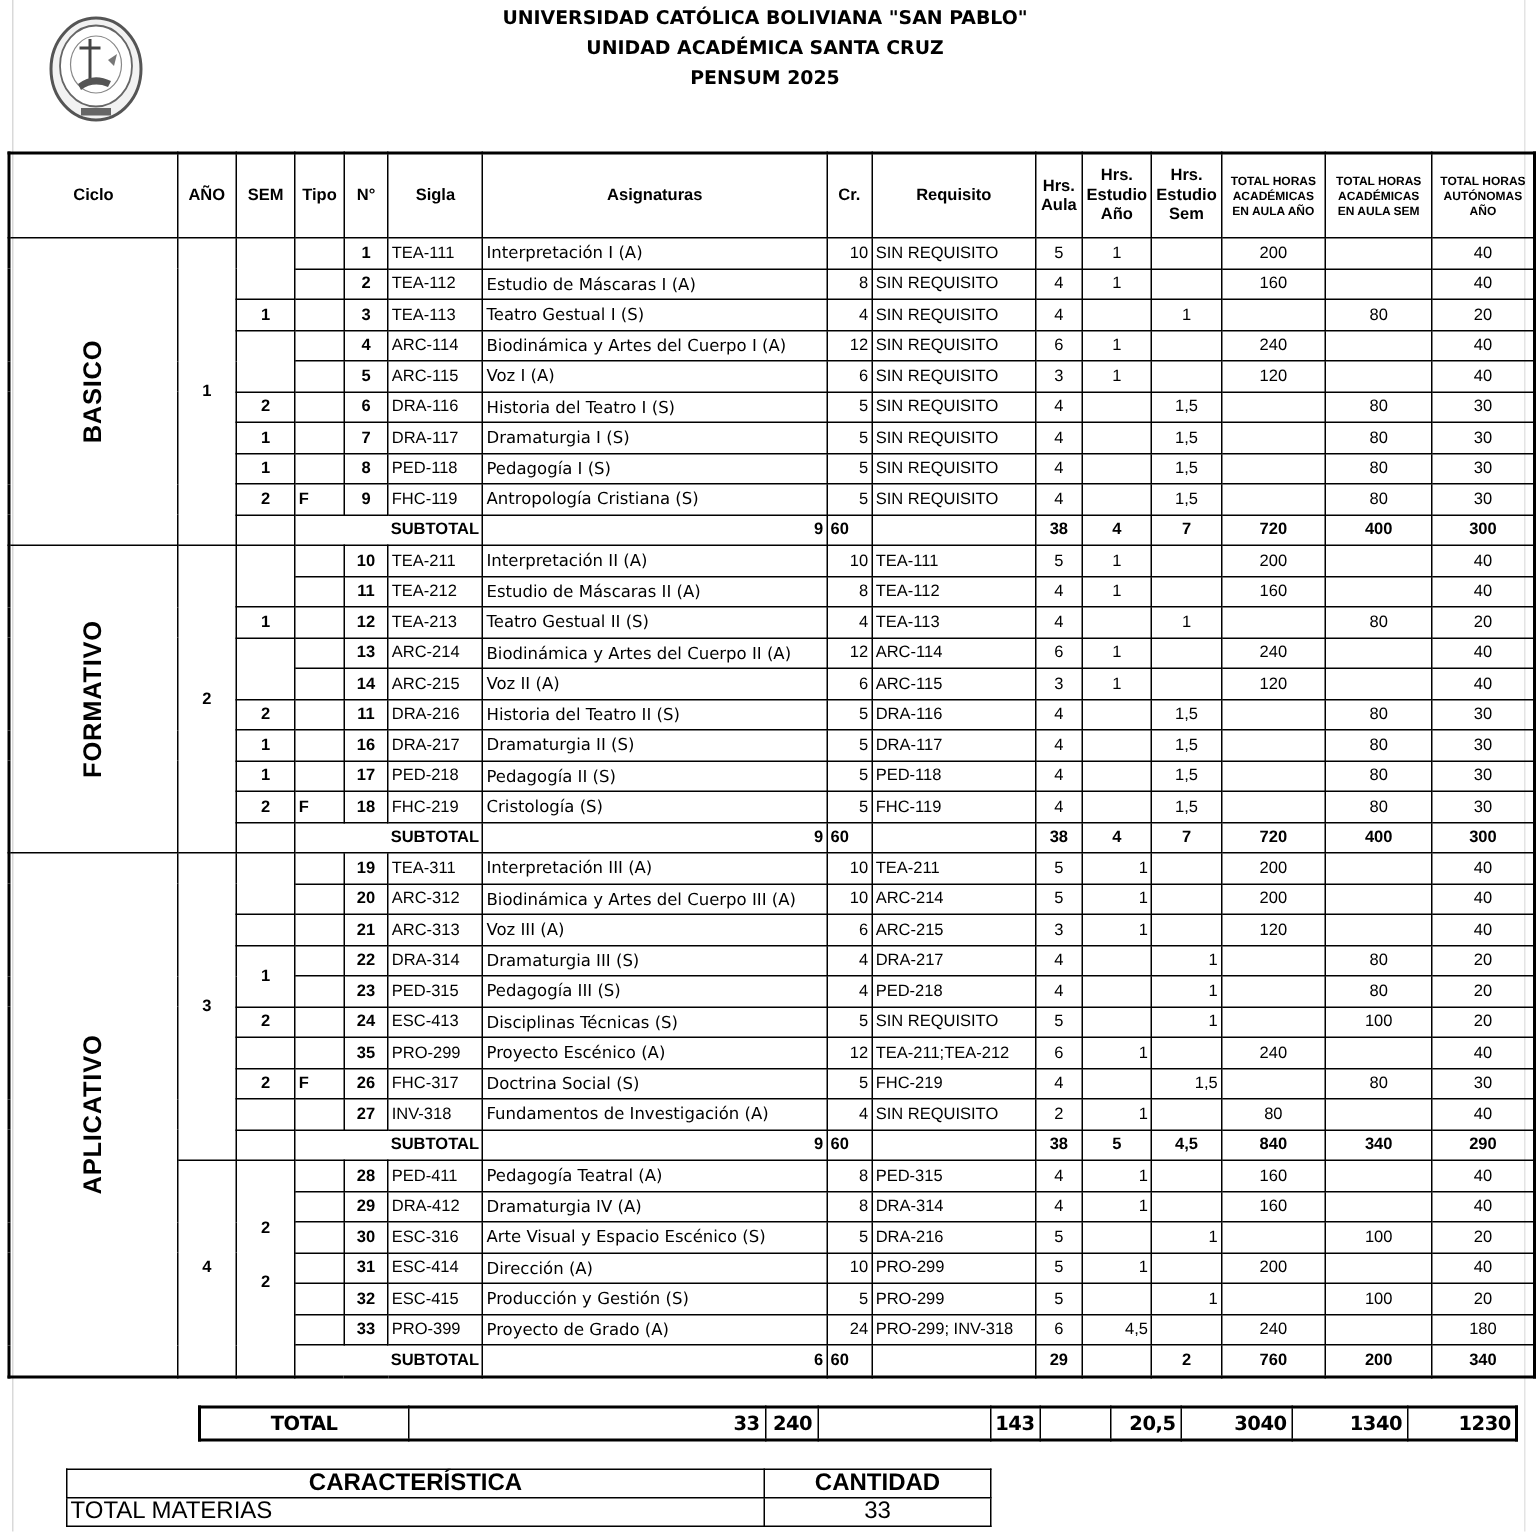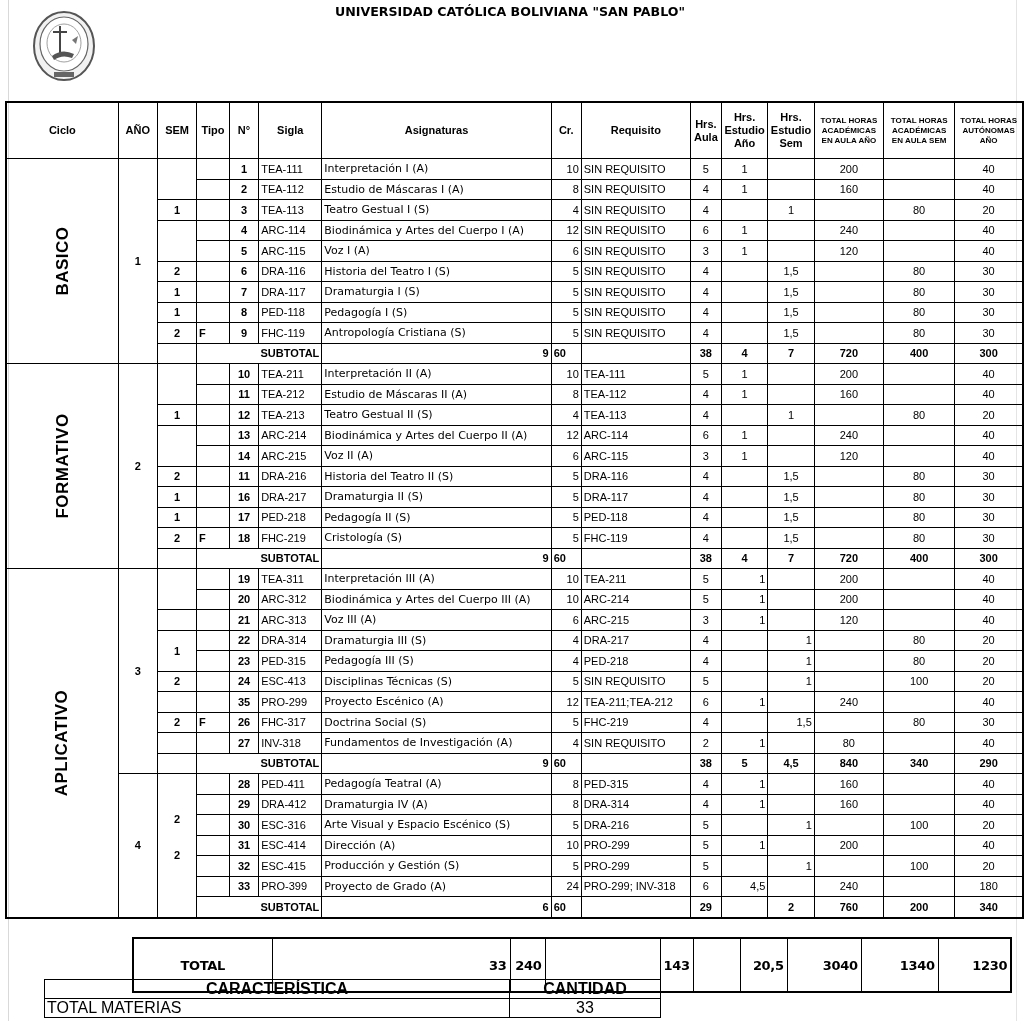--- a/index.html
+++ b/index.html
@@ -23,21 +23,21 @@
   td.tipo { font-weight:bold; font-size:14px; text-align:left; padding-left:3px; }
   td.asig { font-family:"DejaVu Sans", sans-serif; font-size:9.5px; }
   td.sigla { font-size:12px; }
   td.req { font-size:12px; }
   td.cr { font-size:12px; }
   td.sub-label { font-weight:bold; text-align:right; font-size:11px; }
   tr.subtotal td { font-weight:bold; font-size:11px; }
   td.semcell { text-align:center; font-weight:bold; font-size:11px; }
 
   table.totals { position:absolute; left:132px; top:937px; border-collapse:collapse; table-layout:fixed; border:2px solid #000; }
-  table.totals td { border:1px solid #000; height:20px; font-family:"DejaVu Sans", sans-serif; font-weight:bold; font-size:13px; padding:16px 3px; letter-spacing:-0.3px; }
+  table.totals td { border:1px solid #000; height:20px; font-family:"DejaVu Sans", sans-serif; font-weight:bold; font-size:13px; padding:0 3px; letter-spacing:-0.3px; }
   table.totals td.lbl { text-align:center; }
   table.totals td.r { text-align:right; }
 
   table.summary { position:absolute; left:44px; top:979px; border-collapse:collapse; table-layout:fixed; }
   table.summary td { border:1px solid #000; height:18px; font-size:16px; padding:0 2px; }
   table.summary td.hd { font-weight:bold; text-align:center; }
   table.summary td.c { text-align:center; }
 </style>
 </head>
 <body>
@@ -51,20 +51,22 @@
   <ellipse cx="32" cy="33" rx="17" ry="19" fill="none" stroke="#888" stroke-width="0.8"></ellipse>
   <line x1="28" y1="16" x2="28" y2="44" stroke="#444" stroke-width="2"></line>
   <line x1="21" y1="22" x2="35" y2="22" stroke="#444" stroke-width="2"></line>
   <path d="M20 46 Q30 38 42 44 L40 48 Q30 44 22 50 Z" fill="#555"></path>
   <path d="M40 30 L46 26 L44 34 Z" fill="#777"></path>
   <rect x="22" y="62" width="20" height="5" fill="#666"></rect>
 </svg>
 
 <div class="header">
   <div>UNIVERSIDAD CATÓLICA BOLIVIANA "SAN PABLO"</div>
+  <div>UNIDAD ACADÉMICA SANTA CRUZ</div>
+  <div>PENSUM 2025</div>
 </div>
 
 <table class="pensum">
   <colgroup>
     <col style="width:40px">
       <col style="width:44px">
       <col style="width:44px">
       <col style="width:35px">
     <col style="width:35px">
       <col style="width:69px">

